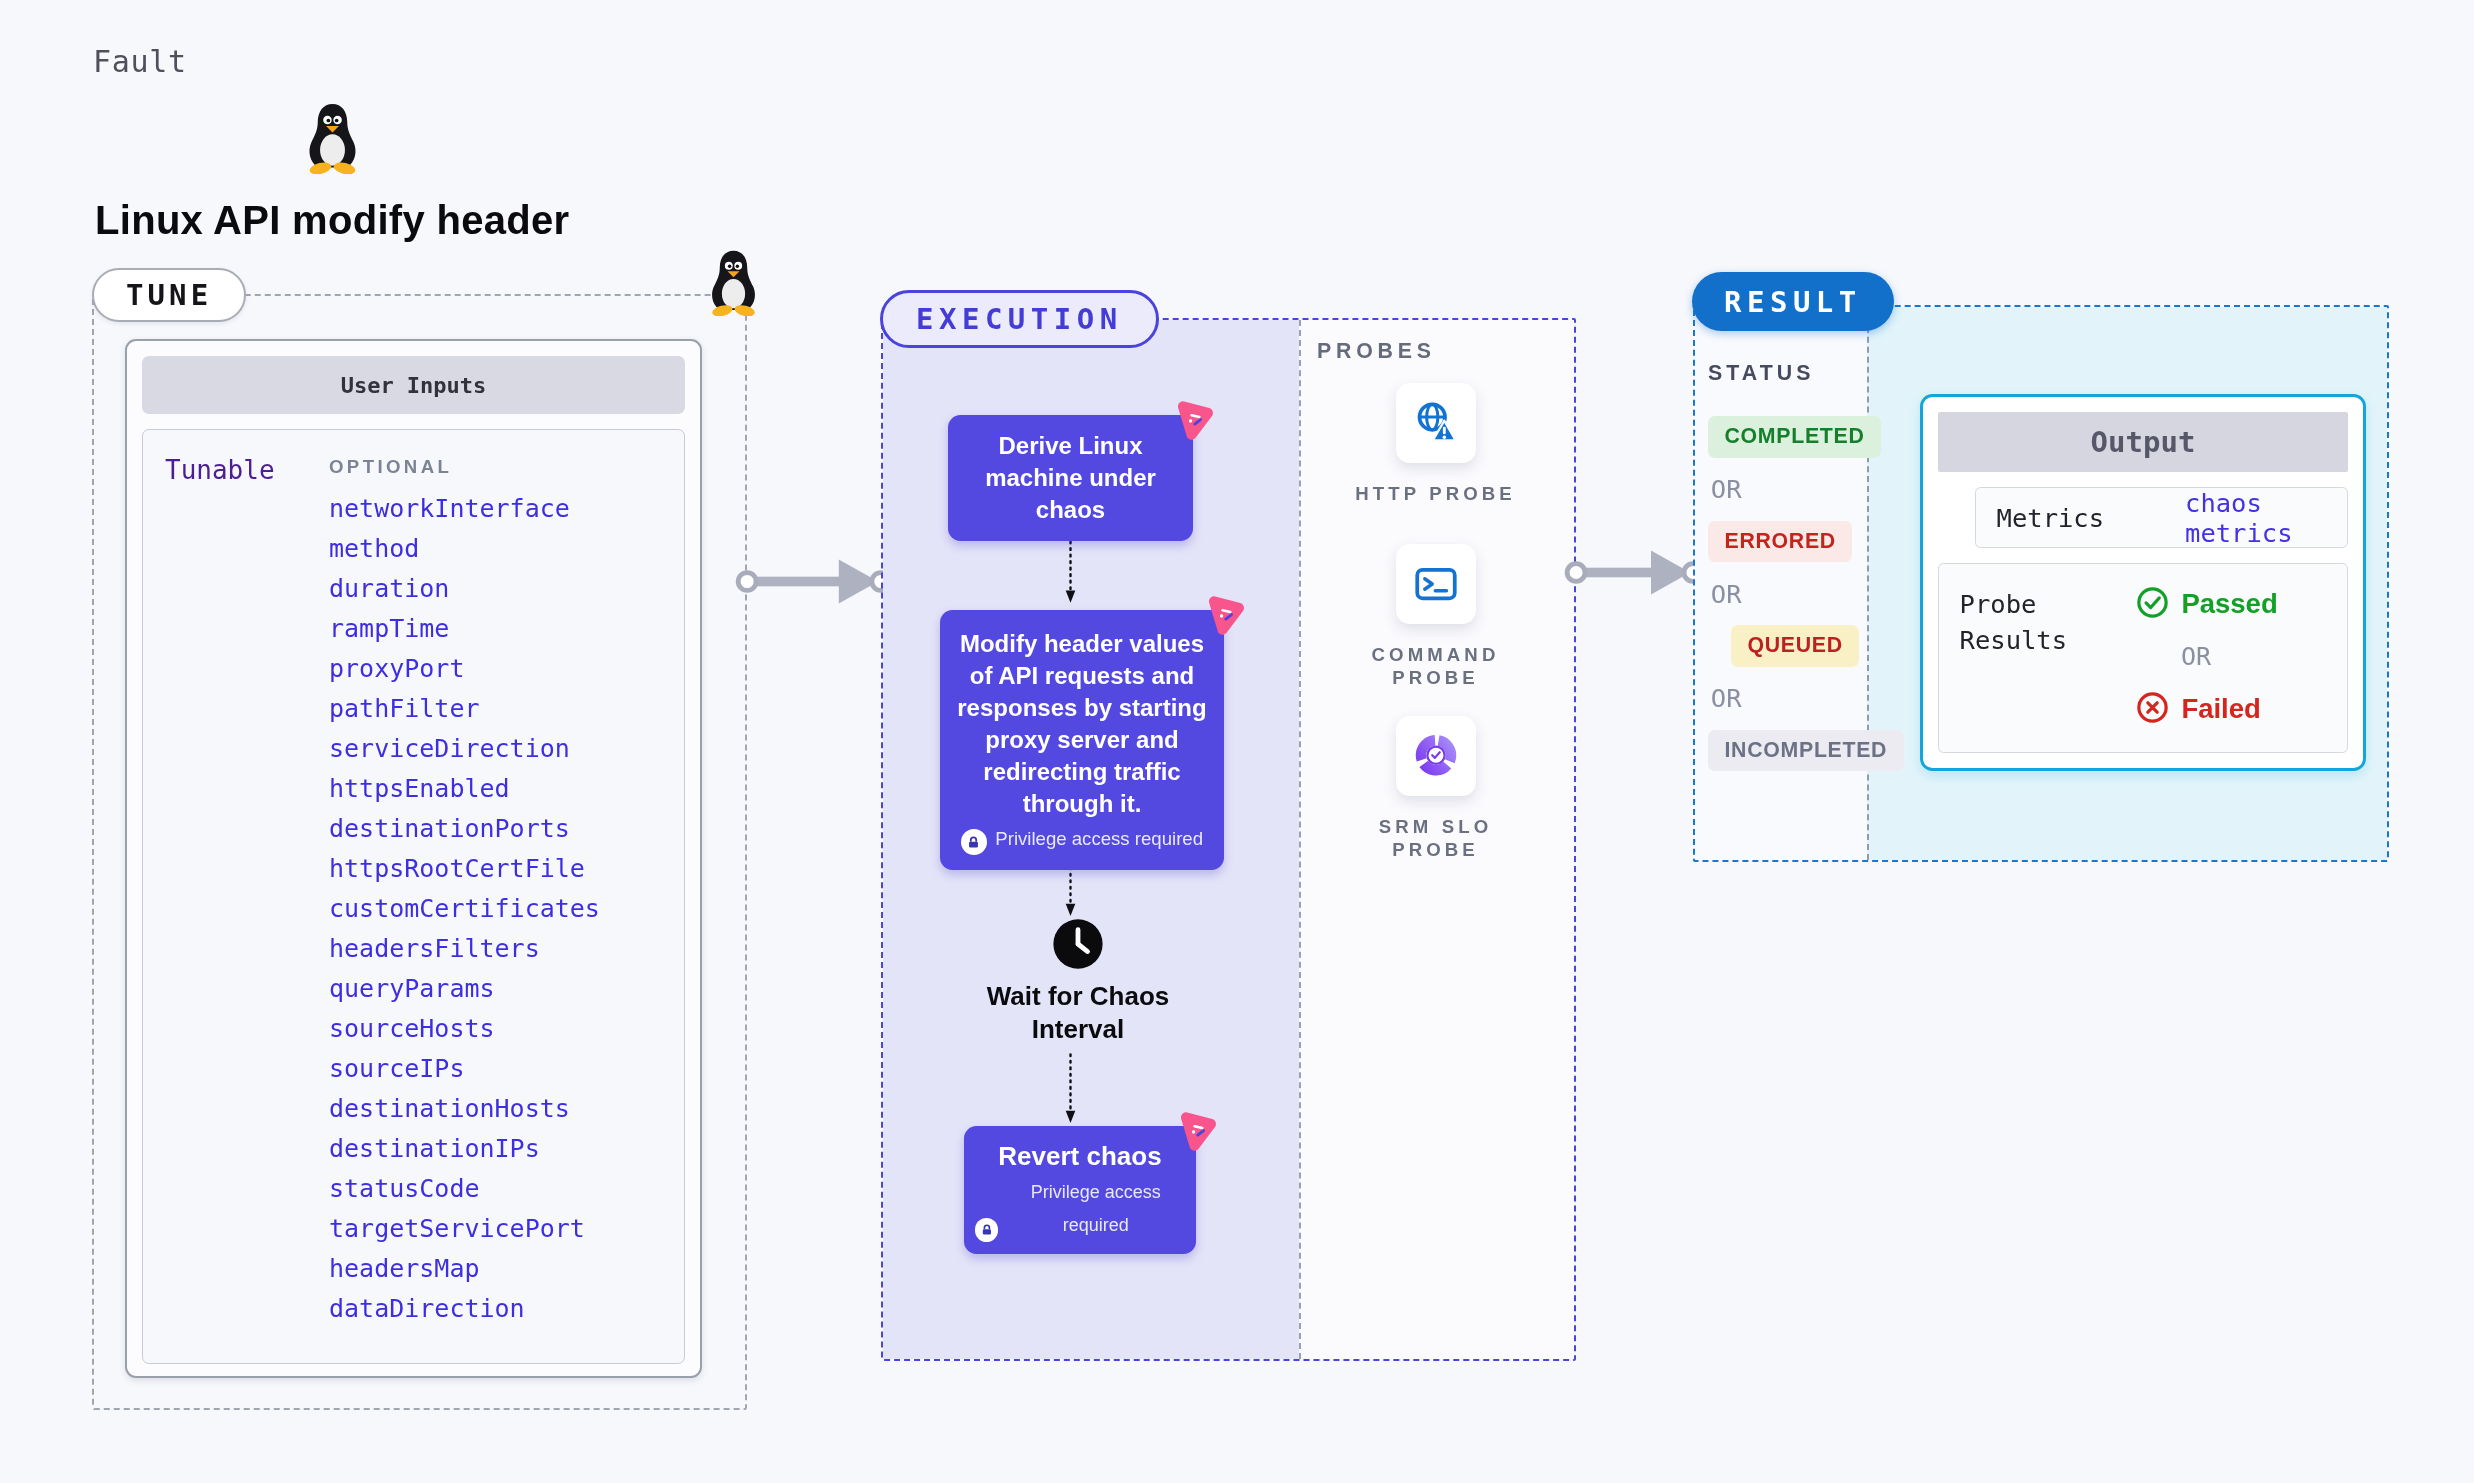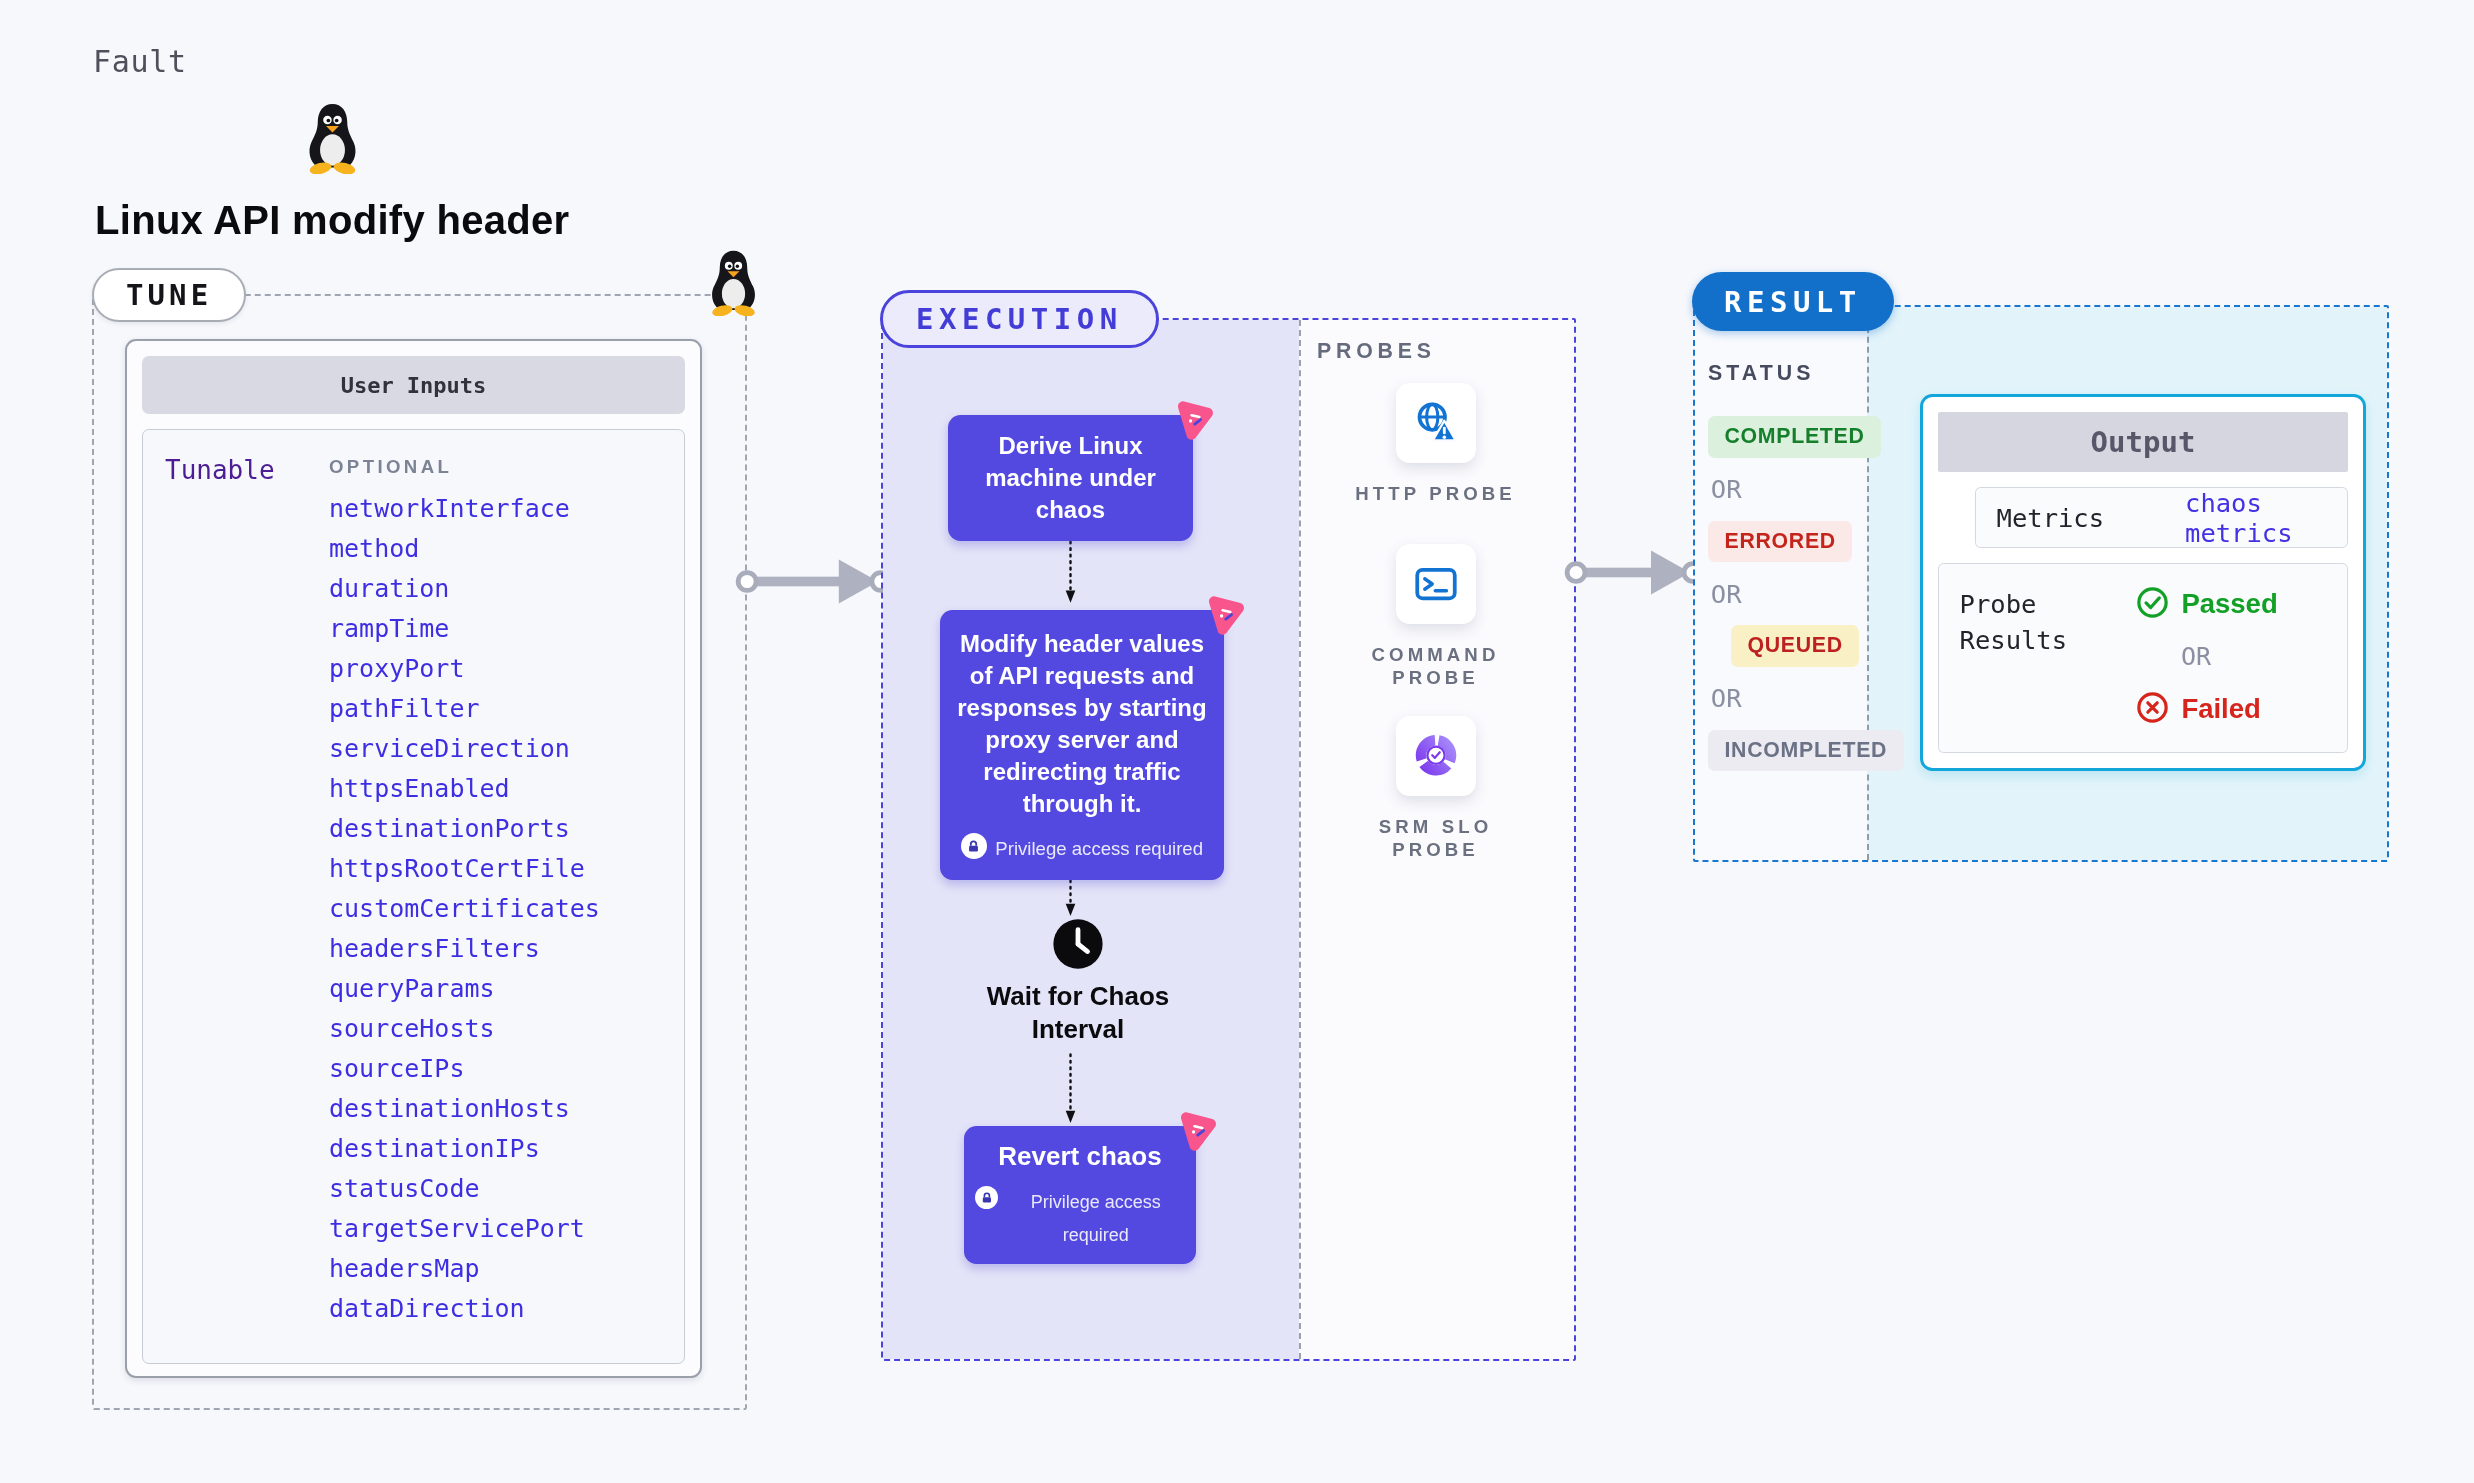--- a/index.html
+++ b/index.html
@@ -56,21 +56,21 @@
     background:#EBEBFC; border:3.4px solid #4A43DC; border-radius:32px;
     display:flex; align-items:center; font-family:"DejaVu Sans Mono",monospace;
     font-weight:bold; font-size:29px; color:#443CD6; letter-spacing:5.5px; z-index:3; }
 
   .flow-node { position:absolute; background:#5349E0; border-radius:12.4px; color:#FFFFFF;
     text-align:center; font-weight:bold; box-shadow:0 4.1px 9.6px rgba(60,50,200,.25); z-index:2; }
   .node1 { left:948px; top:415px; width:245px; padding:15px 16.5px; font-size:24px; line-height:32px; }
   .node2 { left:940px; top:610px; width:284px; padding:18px 13.8px 15px; font-size:24px; line-height:32px; }
   .node3 { left:964px; top:1126px; width:232px; padding:13.8px 11px 12.4px; font-size:26px; line-height:33px; }
   .chaos-icon { position:absolute; top:-19px; right:-20.6px; width:44px; height:44px; transform:rotate(-8deg); }
-  .lock-row { display:flex; align-items:flex-start; justify-content:center; gap:8.3px; margin-top:13px; }
+  .lock-row { display:flex; align-items:flex-end; justify-content:center; gap:8.3px; margin-top:3px; }
   .lock-circle { width:26px; height:26px; background:#FFFFFF; border-radius:50%;
     display:flex; align-items:center; justify-content:center; flex:none; }
   .lock-note { font-size:18.6px; font-weight:normal; color:#E9E9FB; }
 
   .varrow { position:absolute; z-index:1; }
   .clock-wrap { position:absolute; left:1052px; top:918px; width:52px; height:52px; z-index:2; }
   .wait-label { position:absolute; left:961px; top:980px; width:234px; text-align:center;
     font-size:26px; line-height:33px; font-weight:bold; color:#0B0B0E; z-index:2; }
 
   

